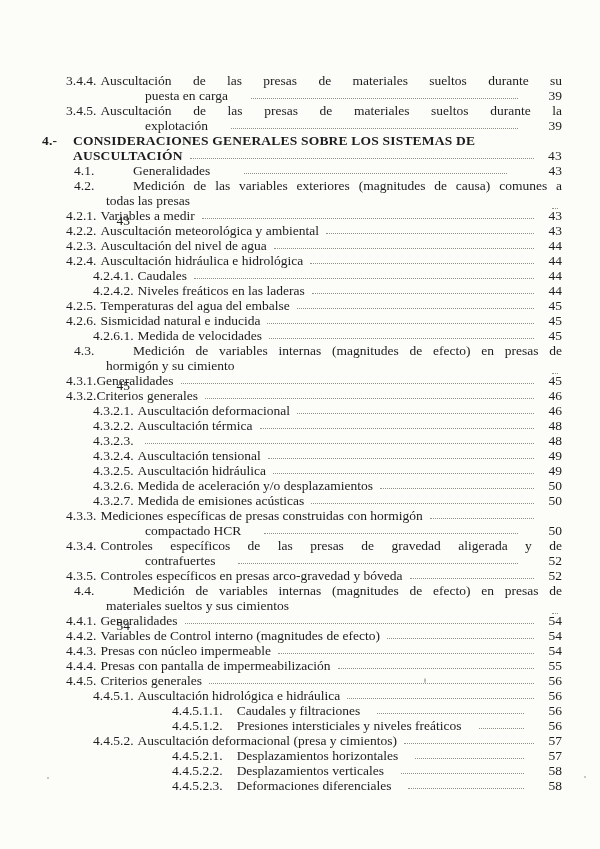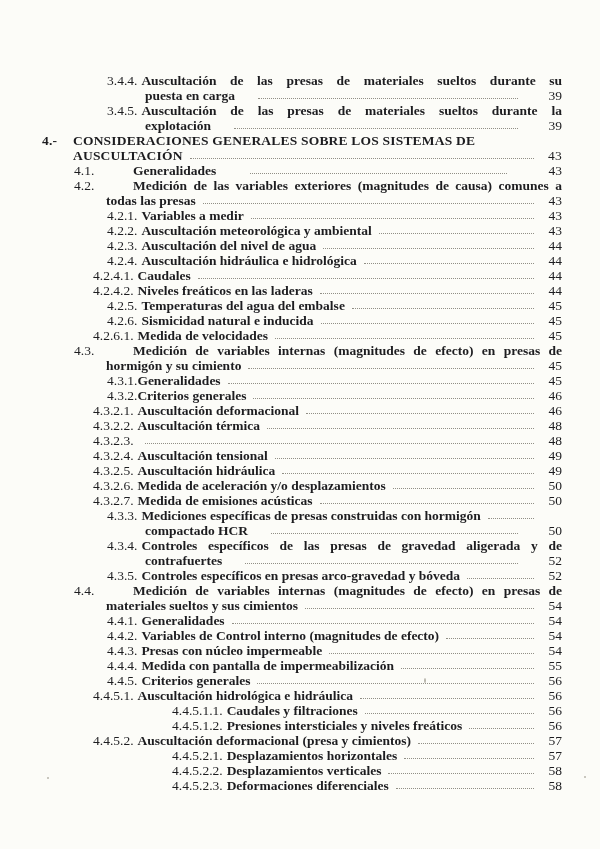--- a/index.html
+++ b/index.html
@@ -28,29 +28,29 @@
     font-size: 13.5px;
     white-space: nowrap;
     box-sizing: border-box;
   }
   
   .h1     { padding-left: 42px;  font-weight: bold; letter-spacing: 0.2px; }
   .h1 .num{ width: 31px; flex: none; }
   .h1cont { padding-left: 73px;  font-weight: bold; letter-spacing: 0.2px; }
   .l2     { padding-left: 74px; gap: 27px; }
   .l2 .num{ width: 32px; flex: none; }
-  .l2cont { padding-left: 106px; }
-  .l3     { padding-left: 107px; }
+  .l2cont { padding-left: 106px; flex-direction: column; }
+  .l3     { padding-left: 66px; }
   .l3cont { padding-left: 145px; gap: 16px; }
   .l4     { padding-left: 93px; }
-  .l5     { padding-left: 172px; }
+  .l5     { padding-left: 172px; gap: 10px; }
   .l3 .num, .l4 .num, .l5 .num { margin-right: 4px; }
   .nogap .num { margin-right: 0; }
 
-  .text { flex: none; font-weight: bold; }
+  .text { flex: none; }
   .justify .text {
     flex: 1 1 auto;
     display: block;
     text-align: justify;
     text-align-last: justify;
   }
   .leader {
     flex: 1 1 auto;
     height: 0;
     border-bottom: 1px dotted #918f86;
@@ -300,21 +300,21 @@
     <span class="pg">54</span>
   </div>
       <div class="row l3">
     <span class="num">4.4.3.</span>
     <span class="text">Presas con núcleo impermeable</span>
     <span class="leader"></span>
     <span class="pg">54</span>
   </div>
       <div class="row l3">
     <span class="num">4.4.4.</span>
-    <span class="text">Medida con pantalla de impermeabilización</span>
+    <span class="text">Presas con pantalla de impermeabilización</span>
     <span class="leader"></span>
     <span class="pg">55</span>
   </div>
       <div class="row l3">
     <span class="num">4.4.5.</span>
     <span class="text">Criterios generales</span>
     <span class="leader"></span>
     <span class="pg">56</span>
   </div>
       <div class="row l4">

